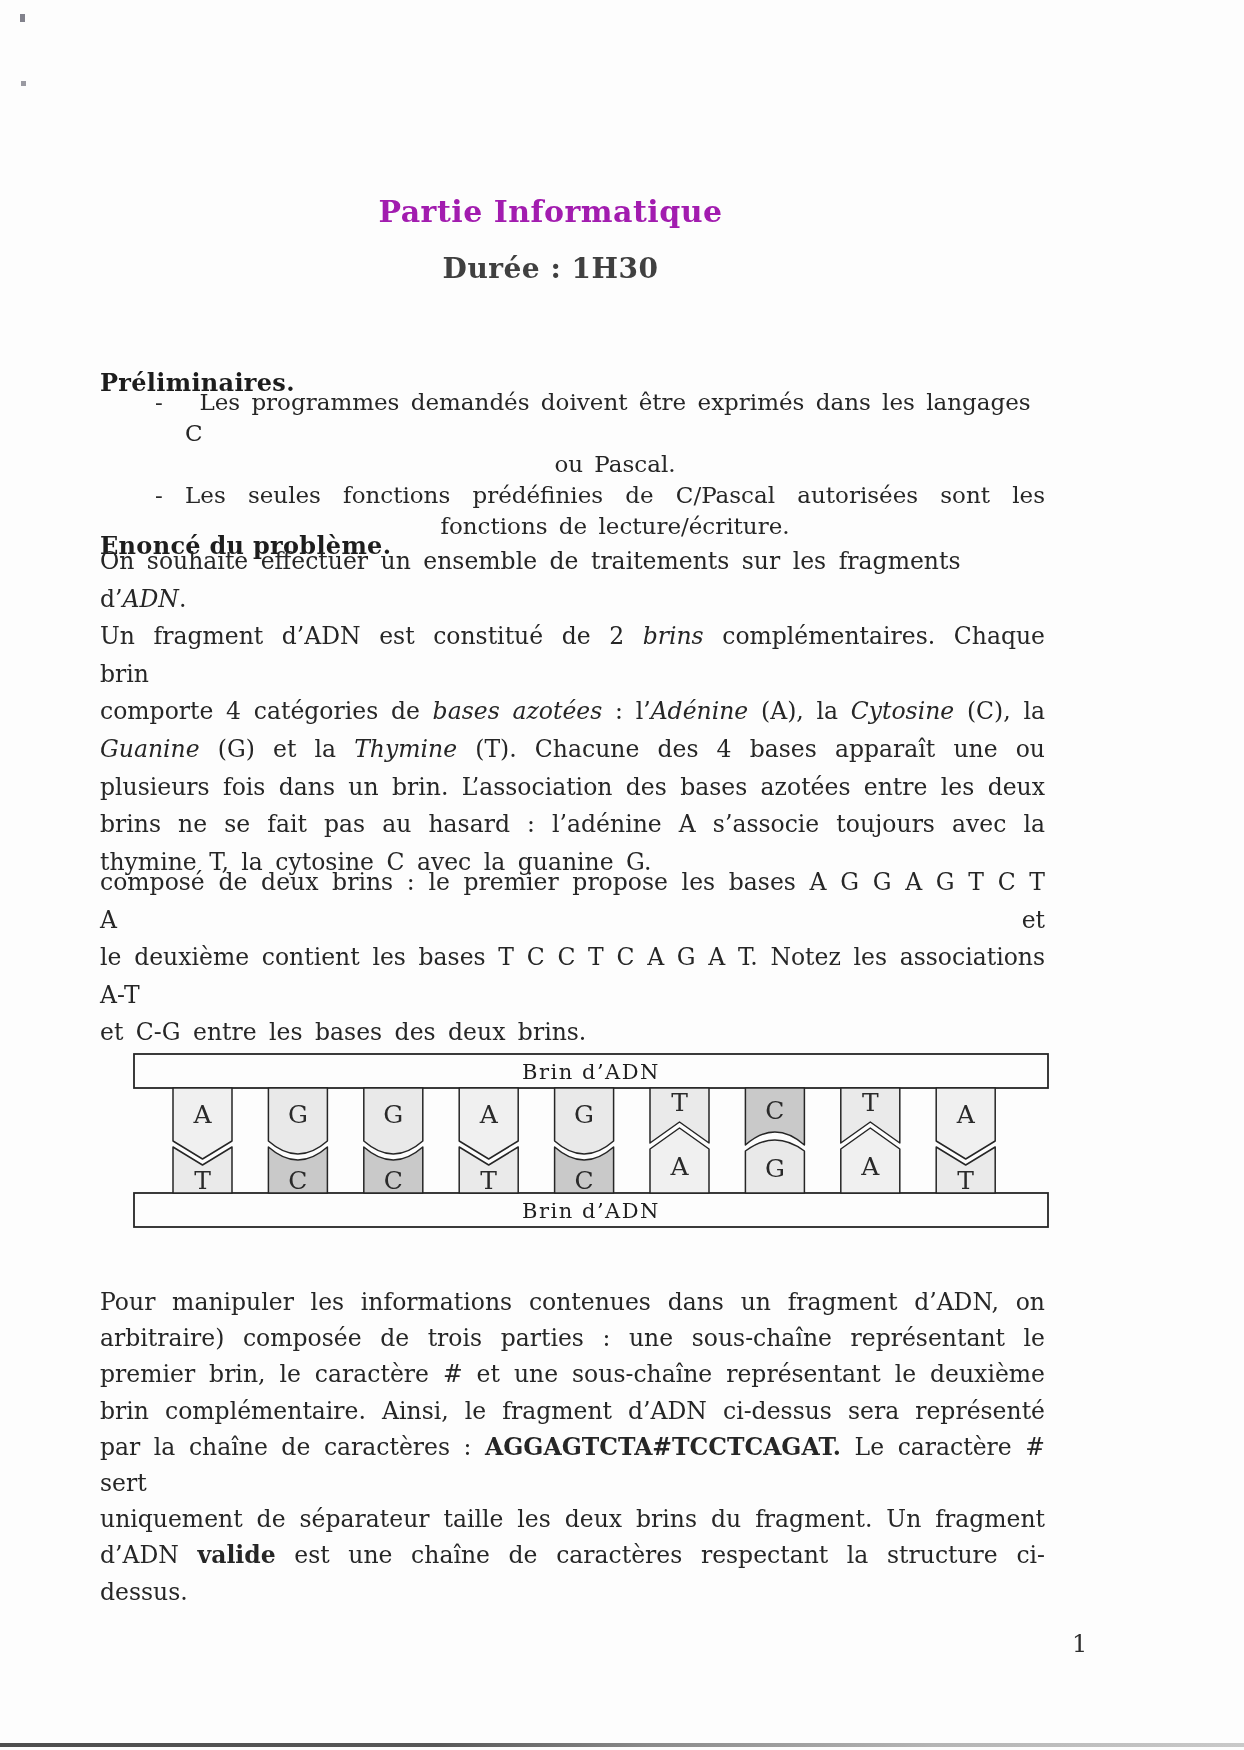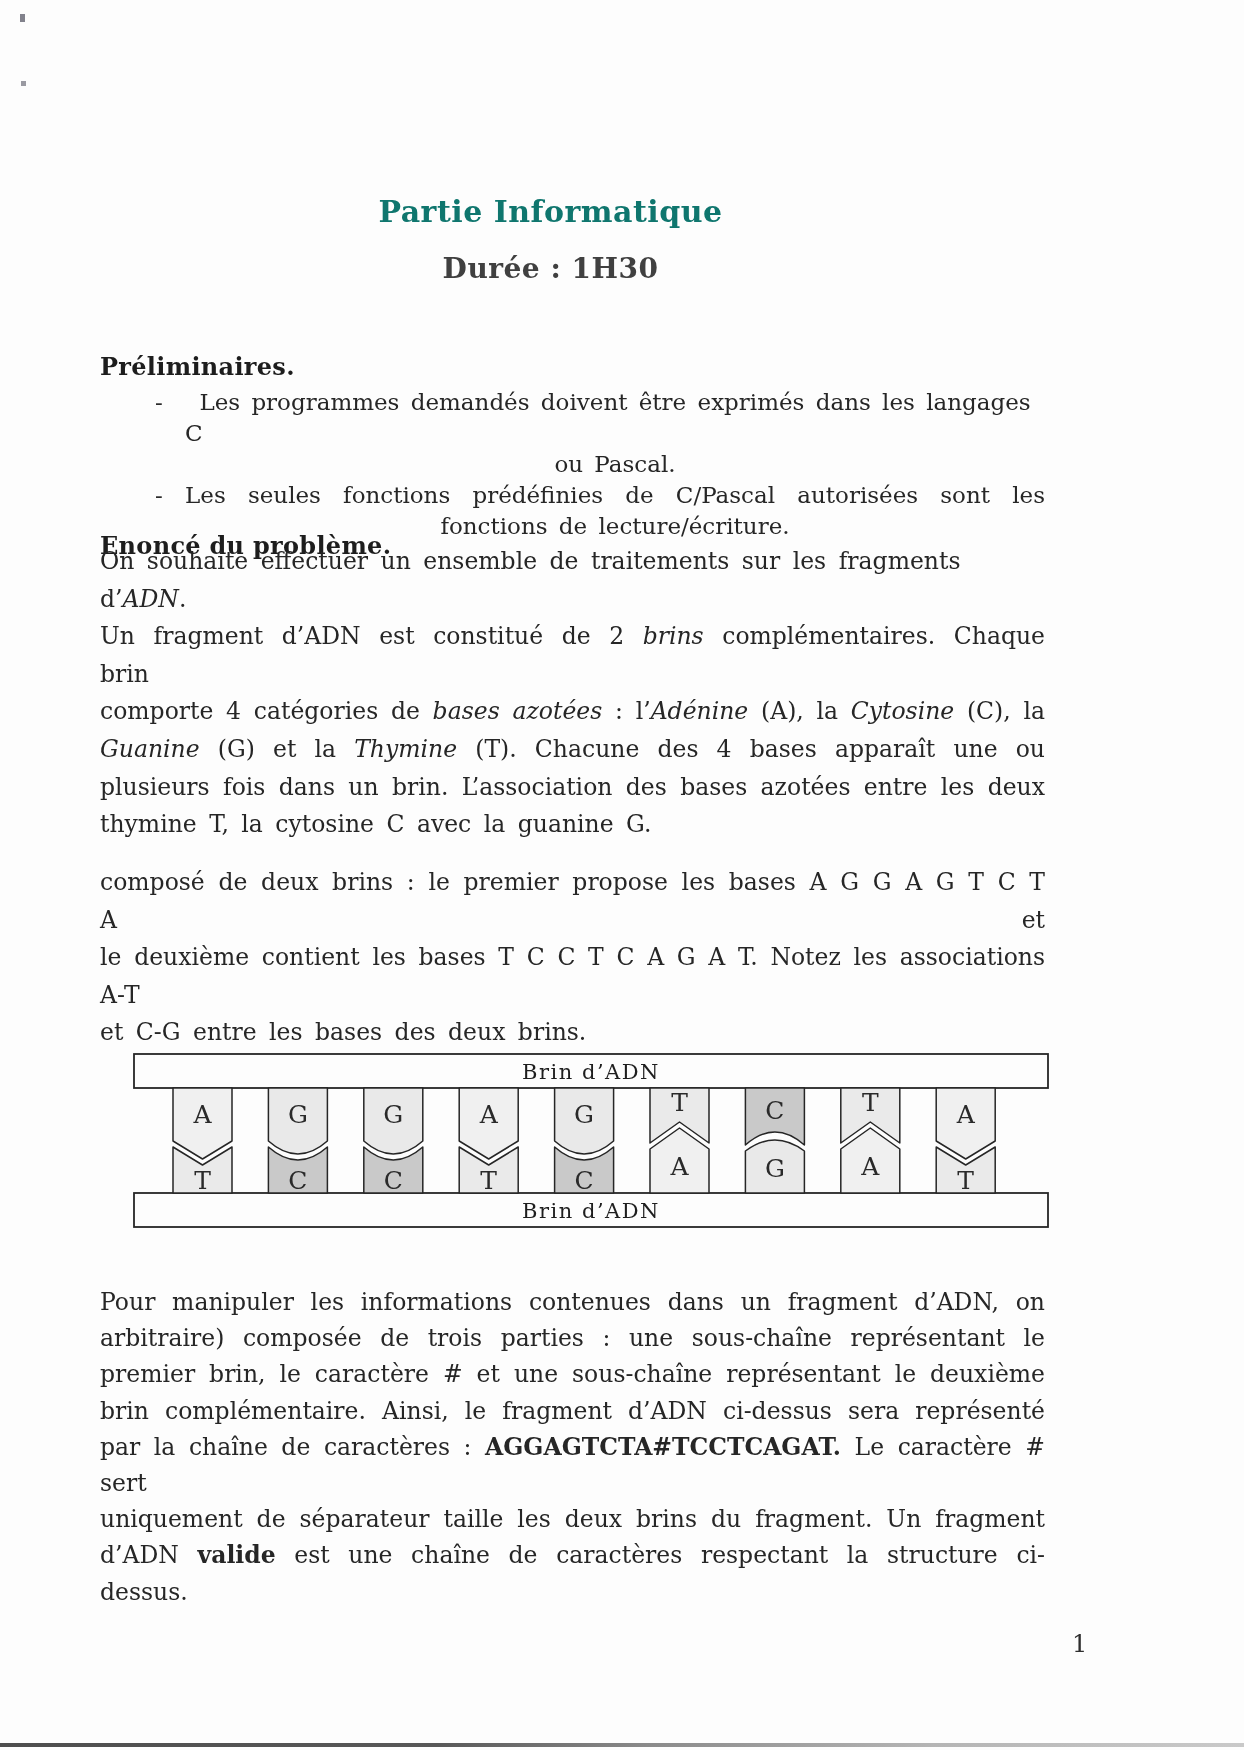--- a/index.html
+++ b/index.html
@@ -6,21 +6,21 @@
   .page {
     position:relative; width:1244px; height:1750px;
     background:#fdfdfd; overflow:hidden;
     font-family:"DejaVu Serif","Liberation Serif",serif;
     color:#262626;
   }
   .abs { position:absolute; }
   .title {
     left:100px; top:194px; width:945px; box-sizing:border-box; padding-right:44px;
     text-align:center; font-weight:bold; font-size:30px; line-height:36px;
-    color:#0f766e; letter-spacing:0.5px;
+    color:#a21caf; letter-spacing:0.5px;
   }
   .subtitle {
     left:100px; top:252px; width:945px; box-sizing:border-box; padding-right:44px;
     text-align:center; font-weight:bold; font-size:28px; line-height:34px;
     color:#404040; letter-spacing:0.5px;
   }
   .heading {
     left:100px; font-weight:bold; font-size:24px; line-height:30px; color:#1d1d1d;
     letter-spacing:0.3px;
   }
@@ -50,21 +50,21 @@
 <body>
 
 <div class="page">
 
   <div class="abs speck1"></div>
   <div class="abs speck2"></div>
 
   <div class="abs title">Partie Informatique</div>
   <div class="abs subtitle">Durée : 1H30</div>
 
-  <div class="abs heading" style="top:352px;">Préliminaires.</div>
+  <div class="abs heading" style="top:368px;">Préliminaires.</div>
 
   <div class="abs textblock bullets" style="top:387px;">
     <div class="bullet">
       <span class="dash">-</span>
       <div>
           <div class="tline just"><span>Les programmes demandés doivent être exprimés dans les langages C</span></div>
           <div class="tline"><span>ou Pascal.</span></div>
         </div>
     </div>
     <div class="bullet">
@@ -77,20 +77,21 @@
   </div>
 
   <div class="abs heading" style="top:531px;">Enoncé du problème.</div>
 
   <div class="abs textblock" style="top:543px;">
       <div class="tline"><span>On souhaite effectuer un ensemble de traitements sur les fragments d’</span><span class="i">ADN</span><span>.</span></div>
       <div class="tline just"><span>Un fragment d’ADN est constitué de 2 </span><span class="i">brins</span><span> complémentaires. Chaque brin</span></div>
       <div class="tline just"><span>comporte 4 catégories de </span><span class="i">bases azotées</span><span> : l’</span><span class="i">Adénine</span><span> (A), la </span><span class="i">Cytosine</span><span> (C), la</span></div>
       <div class="tline just"><span class="i">Guanine</span><span> (G) et la </span><span class="i">Thymine</span><span> (T). Chacune des 4 bases apparaît une ou</span></div>
       <div class="tline just"><span>plusieurs fois dans un brin. L’association des bases azotées entre les deux</span></div>
+      <div class="tline just"><span>brins ne se fait pas au hasard : l’adénine A s’associe toujours avec la</span></div>
       <div class="tline"><span>thymine T, la cytosine C avec la guanine G.</span></div>
     </div>
   <div class="abs textblock" style="top:864px;">
       <div class="tline just"><span>composé de deux brins : le premier propose les bases A G G A G T C T A et</span></div>
       <div class="tline just"><span>le deuxième contient les bases T C C T C A G A T. Notez les associations A-T</span></div>
       <div class="tline"><span>et C-G entre les bases des deux brins.</span></div>
     </div>
 
   <div class="abs figure">
     <svg id="figure-svg" width="916" height="175" viewBox="0 0 916 175">

